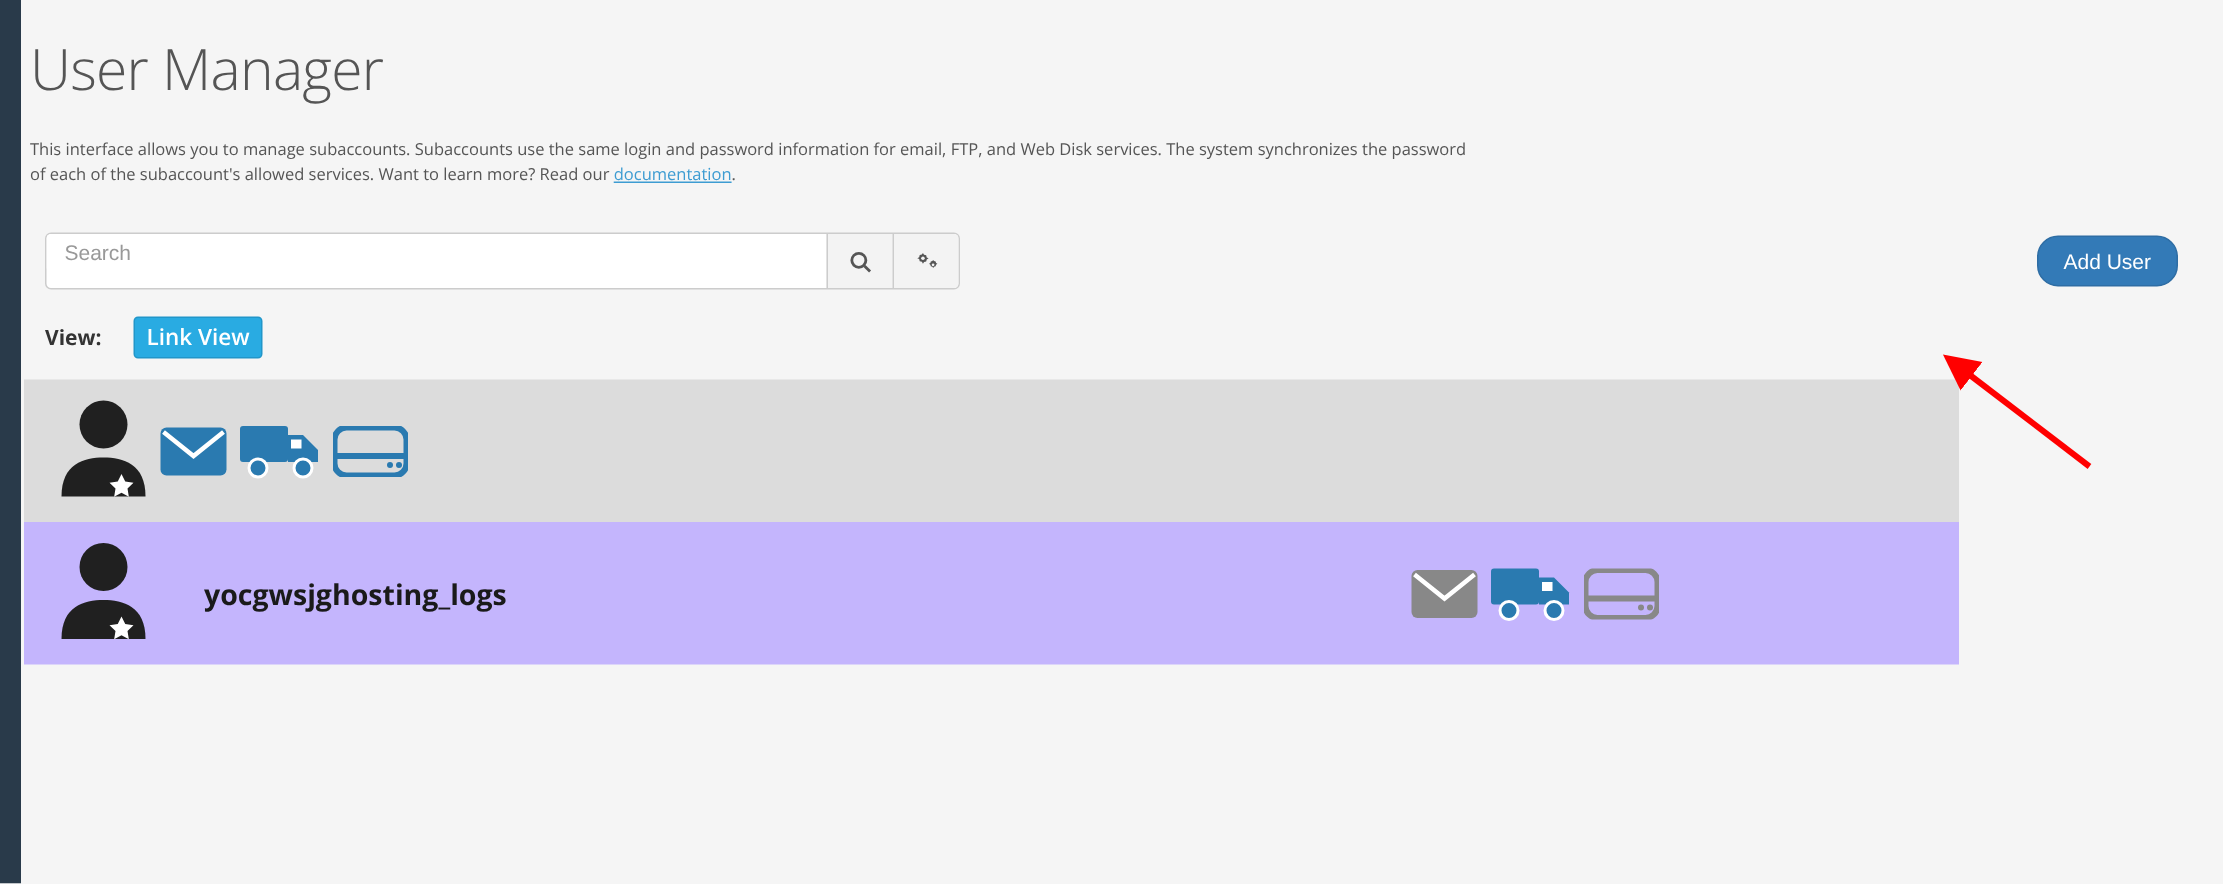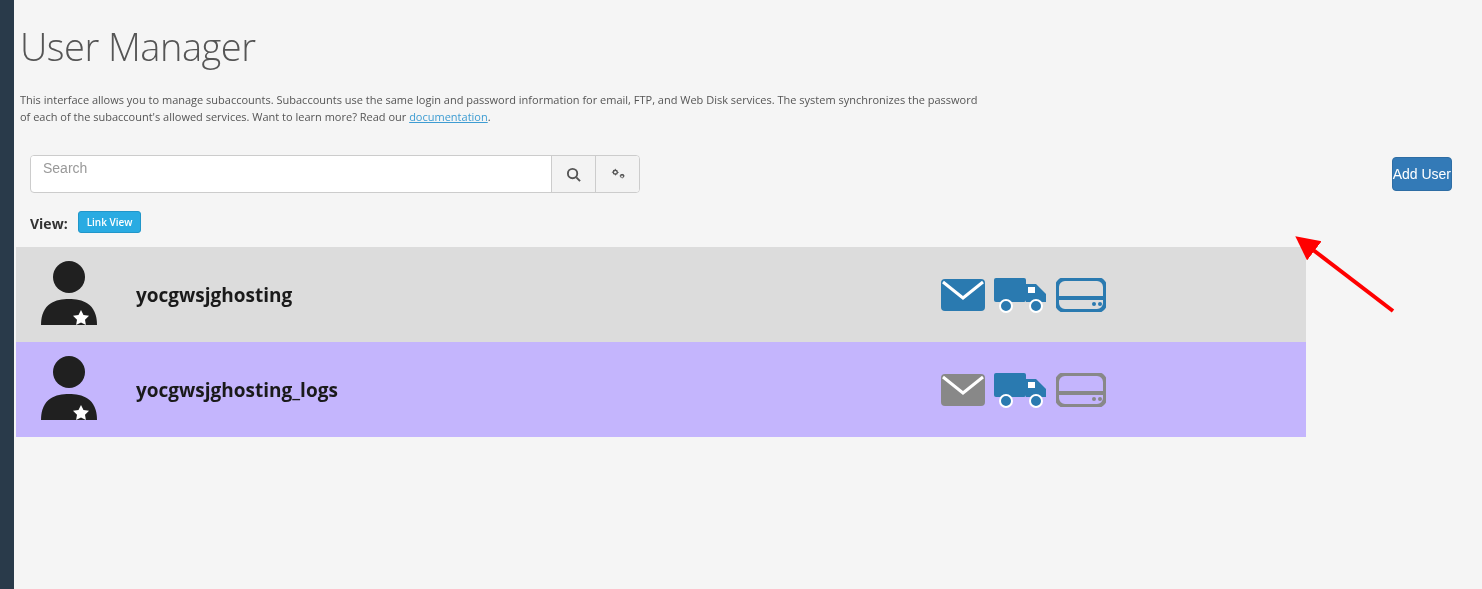--- a/index.html
+++ b/index.html
@@ -74,40 +74,40 @@
     display: flex;
     align-items: center;
     justify-content: center;
     cursor: pointer;
     color: #555;
   }
   .add-user-btn {
     background: #337ab7;
     color: #fff;
     border: 1px solid #2e6da4;
-    border-radius: 4px;
-    padding: 8px 0;
+    border-radius: 14px;
+    padding: 8px 17px;
     font-size: 14px;
     cursor: pointer;
   }
   .view-row {
     padding: 0 10px;
     margin-bottom: 14px;
     font-size: 14px;
     display: flex;
-    align-items: flex-end;
-    gap: 10px;
+    align-items: center;
+    gap: 21px;
   }
   .view-label { font-weight: 700; color: #333; }
   .badge {
     background: #29abe2;
     color: #fff;
     border-radius: 3px;
     padding: 3px 8px;
-    font-size: 10px;
+    font-size: 15px;
     font-weight: 600;
     border: 1px solid #2196c9;
   }
   .user-list {
     margin: 0 0 0 16px;
     width: 1290px;
   }
   .user-row {
     display: flex;
     align-items: center;
@@ -185,21 +185,20 @@
   </div>
 
   <div class="user-list">
 
   <div class="user-row selected">
     <div class="avatar"><svg width="66" height="70" viewBox="0 0 66 70">
     <circle cx="33" cy="20" r="16" fill="#202020"></circle>
     <path d="M5 68 C5 46 20 42 33 42 C46 42 61 46 61 68 Z" fill="#202020"></path>
     <path d="M45 53 l2.5 5 5.5.8 -4 3.9 .9 5.4 -4.9-2.6 -4.9 2.6 .9-5.4 -4-3.9 5.5-.8z" fill="#fff"></path>
   </svg></div>
-    <div class="username">yocgwsjghosting</div>
     <div class="services">
       <span class="svc">
             <svg width="46" height="34" viewBox="0 0 46 34">
     <rect x="1" y="1" width="44" height="32" rx="4" fill="#2a7ab0"></rect>
     <path d="M3 4 L23 20 L43 4" fill="none" stroke="#fff" stroke-width="3"></path>
   </svg>
           </span>
       <span class="svc">
             <svg width="54" height="38" viewBox="0 0 54 38">
     <rect x="0" y="2" width="32" height="24" rx="2" fill="#2a7ab0"></rect>

